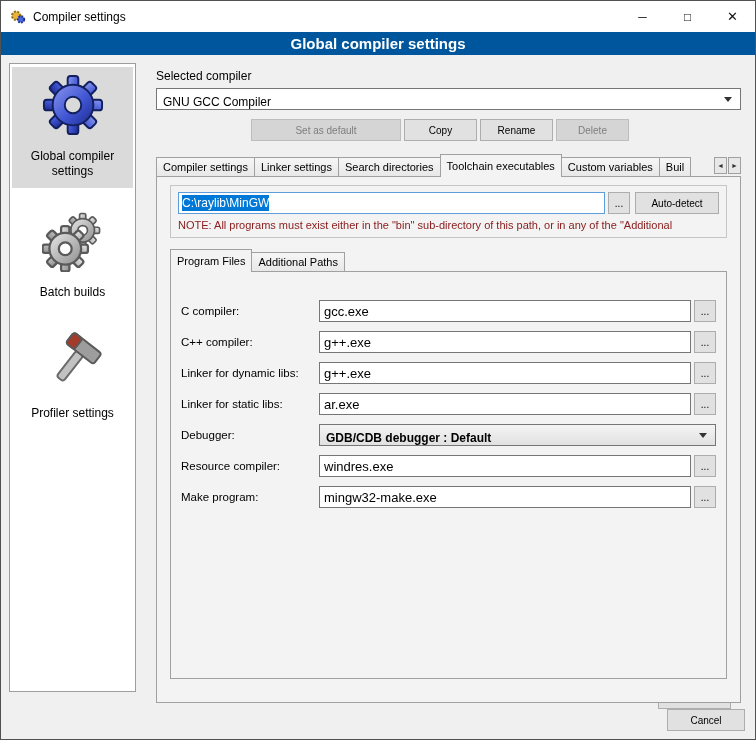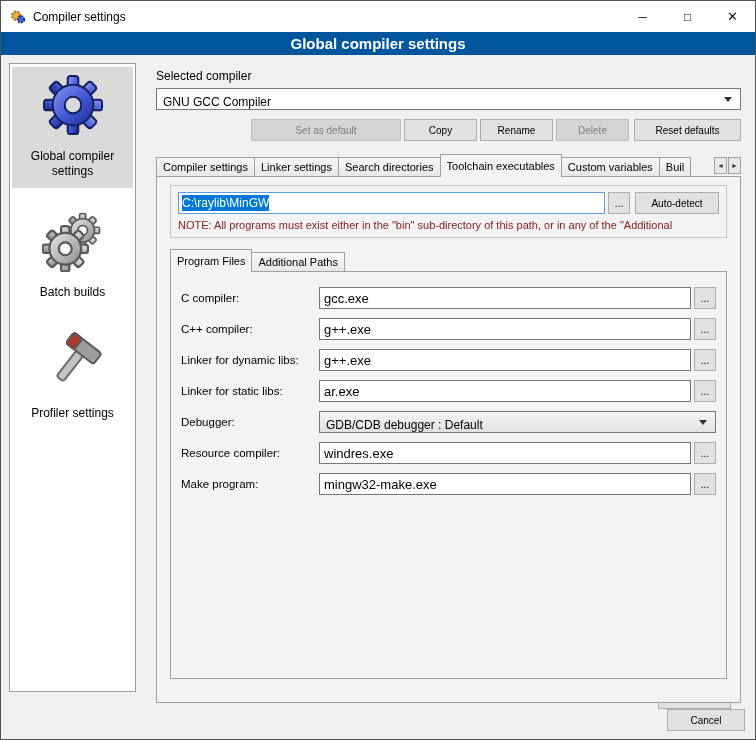--- a/index.html
+++ b/index.html
@@ -41,37 +41,37 @@
   
   .tabs{display:flex;align-items:flex-end;margin-top:13px;height:23px;position:relative;padding-right:27px;overflow:hidden;}
   .tab{flex:0 0 auto;height:20px;padding:0 6px;font-size:11px;line-height:19px;background:linear-gradient(#f6f6f6,#e7e7e7);border:1px solid #a0a0a0;border-bottom:none;white-space:nowrap;cursor:pointer;}
   .tab + .tab{margin-left:-1px;}
   .tab.active{height:23px;background:#f3f3f3;z-index:3;line-height:22px;}
   .tab-scroll{position:absolute;right:0;bottom:3px;display:flex;z-index:4;}
   .scroll-btn{width:13px;height:17px;background:#e8e8e8;border:1px solid #a0a0a0;font-size:7px;display:flex;align-items:center;justify-content:center;padding:0;color:#333;}
   .scroll-btn + .scroll-btn{margin-left:1px;}
 
   .panel{position:relative;z-index:2;border:1px solid #a0a0a0;background:#f3f3f3;margin-top:-1px;height:527px;padding:6px 13px;}
-  .panel.panel2{height:408px;padding:15px 10px;}
+  .panel.panel2{height:408px;padding:28px 10px;}
 
   fieldset.groupbox{border:1px solid #c6c6c6;margin:2px 0 0;padding:6px 7px 6px;}
   fieldset.groupbox legend{font-size:12px;padding:0 3px;margin-left:3px;}
   .dir-row{display:flex;align-items:center;}
   .dir-input{flex:1;height:22px;border:1px solid #5e9ddc;background:#fff;display:flex;align-items:center;padding:0 3px;font-size:12px;overflow:hidden;white-space:nowrap;}
   .dir-input .sel{background:#0078d7;color:#fff;padding:1px 0;}
   .b-browse{width:22px;margin-left:3px;flex:0 0 auto;}
   .b-autodetect{width:84px;margin-left:5px;flex:0 0 auto;}
   .note{margin-top:5px;font-size:11px;color:#8b2020;white-space:nowrap;overflow:hidden;}
 
   .tabs2{margin-top:11px;padding-right:0;}
 
   .frow{display:flex;align-items:center;margin-bottom:9px;}
   .flabel{width:138px;flex:0 0 auto;font-size:11.5px;white-space:nowrap;}
   .finput{flex:1;height:22px;border:1px solid #767676;background:#fff;font-size:13px;padding:0 4px;min-width:0;}
-  .fcombo{width:auto;flex:1;}
+  .fcombo{width:auto;flex:1;font-weight:bold;}
 
   .footer{position:absolute;right:10px;bottom:8px;display:flex;flex-direction:column;}
   .b-ok{width:73px;}
   .b-cancel{width:78px;margin-left:9px;}
 </style>
 </head>
 <body>
 
 <div class="window">
 
@@ -161,21 +161,20 @@
     <div class="combo">
       <span>GNU GCC Compiler</span>
       <span class="chev"></span>
     </div>
 
     <div class="btn-row">
       <button class="btn b-setdef" disabled="">Set as default</button>
       <button class="btn b-copy">Copy</button>
       <button class="btn b-rename">Rename</button>
       <button class="btn b-delete" disabled="">Delete</button>
-      <button class="btn b-reset">Reset defaults</button>
     </div>
 
     <div class="tabs">
       <div class="tab">Compiler settings</div>
       <div class="tab">Linker settings</div>
       <div class="tab">Search directories</div>
       <div class="tab active">Toolchain executables</div>
       <div class="tab">Custom variables</div>
       <div class="tab">Buil</div>
       <div class="tab-scroll">

